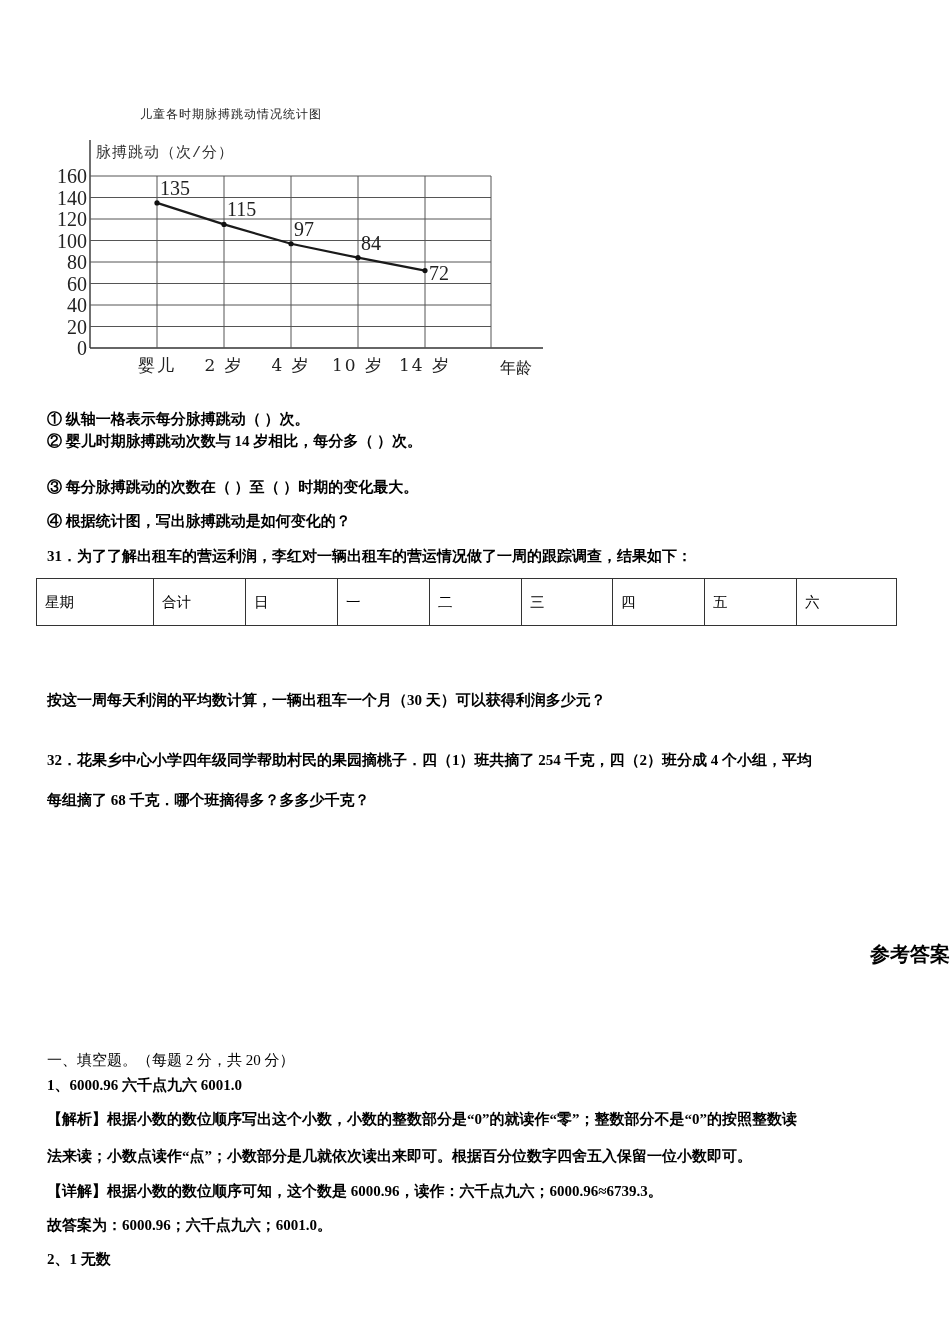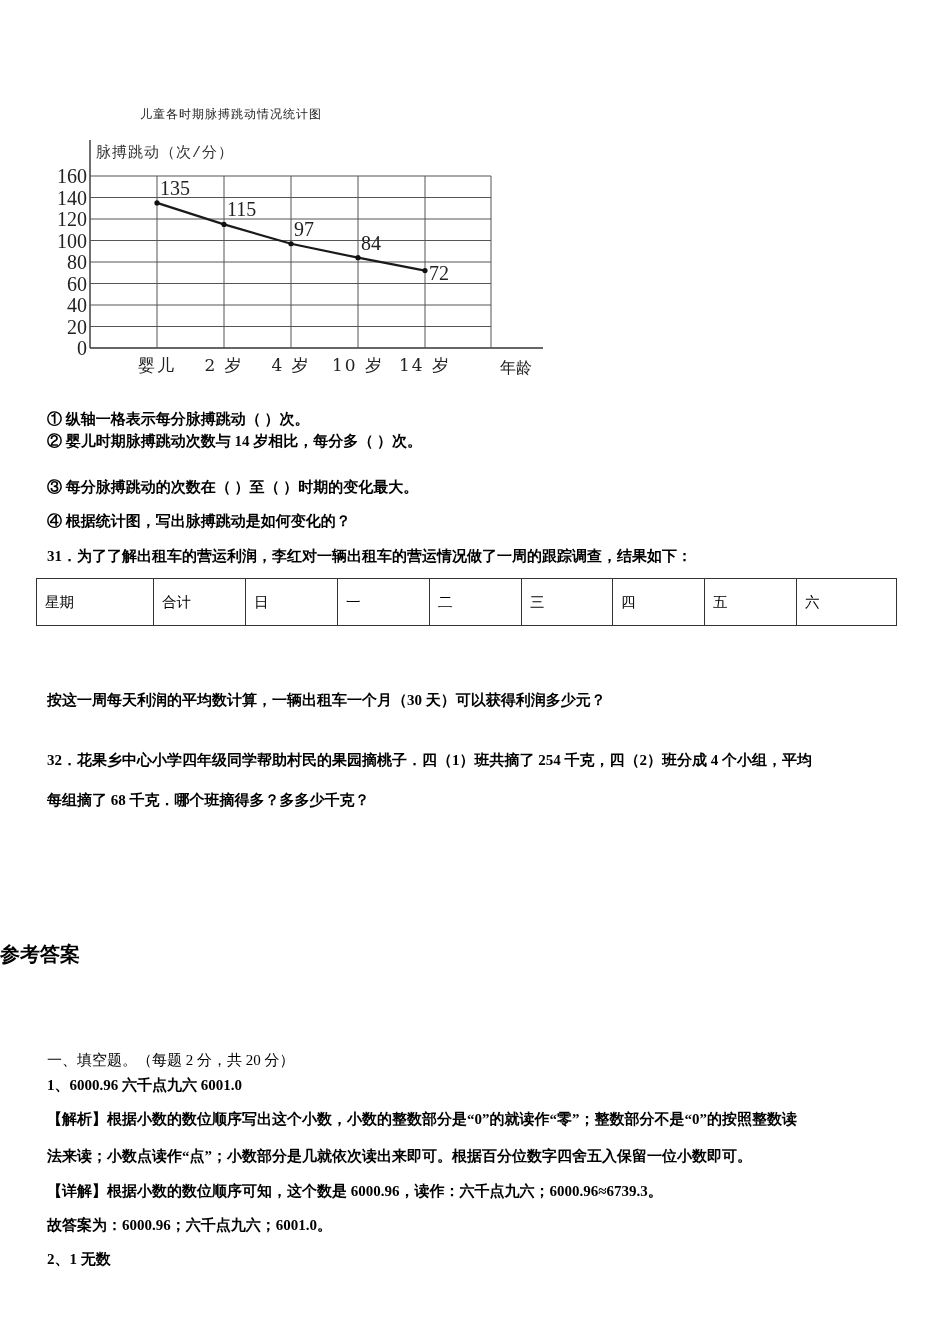--- a/index.html
+++ b/index.html
@@ -6,21 +6,21 @@
   body { width: 950px; height: 1344px; position: relative; overflow: hidden;
          font-family: "Liberation Serif", "DejaVu Serif", serif; color: #000; }
   .abs { position: absolute; }
   .chart-title { left: 140px; top: 106px; font-family: "DejaVu Sans", sans-serif; font-size: 12px; letter-spacing: 1px; color: #222; }
   .ylabel { left: 96px; top: 143px; font-family: Liberation Mono, monospace; font-size: 15px; color: #333; letter-spacing: 1px; }
   svg.chart { left: 0; top: 0; }
   .q { left: 47px; font-size: 15px; font-weight: bold; white-space: nowrap; }
   table.profit { position: absolute; left: 36px; top: 578px; width: 861px; border-collapse: collapse; font-size: 14.5px; }
   table.profit td { border: 1.3px solid #333; height: 46px; padding: 0 0 0 8px; vertical-align: middle; }
   table.profit td.num { font-weight: bold; }
-  .ans-title { left: 0; width: 950px; text-align: left; top: 941px; font-size: 20px; font-weight: bold; font-family: "DejaVu Sans", sans-serif; }
+  .ans-title { left: 0; width: 950px; text-align: right; top: 941px; font-size: 20px; font-weight: bold; font-family: "DejaVu Sans", sans-serif; }
   .p { left: 47px; font-size: 15px; white-space: nowrap; margin-top: 44px; }
   .b { font-weight: bold; }
 </style>
 </head>
 <body>
 
 <div class="abs chart-title">儿童各时期脉搏跳动情况统计图</div>
 <div class="abs ylabel">脉搏跳动（次/分）</div>
 <svg class="abs chart" id="chart" width="950" height="400">
     <line x1="90" y1="140" x2="90" y2="348" stroke="#333" stroke-width="1.4"></line>

